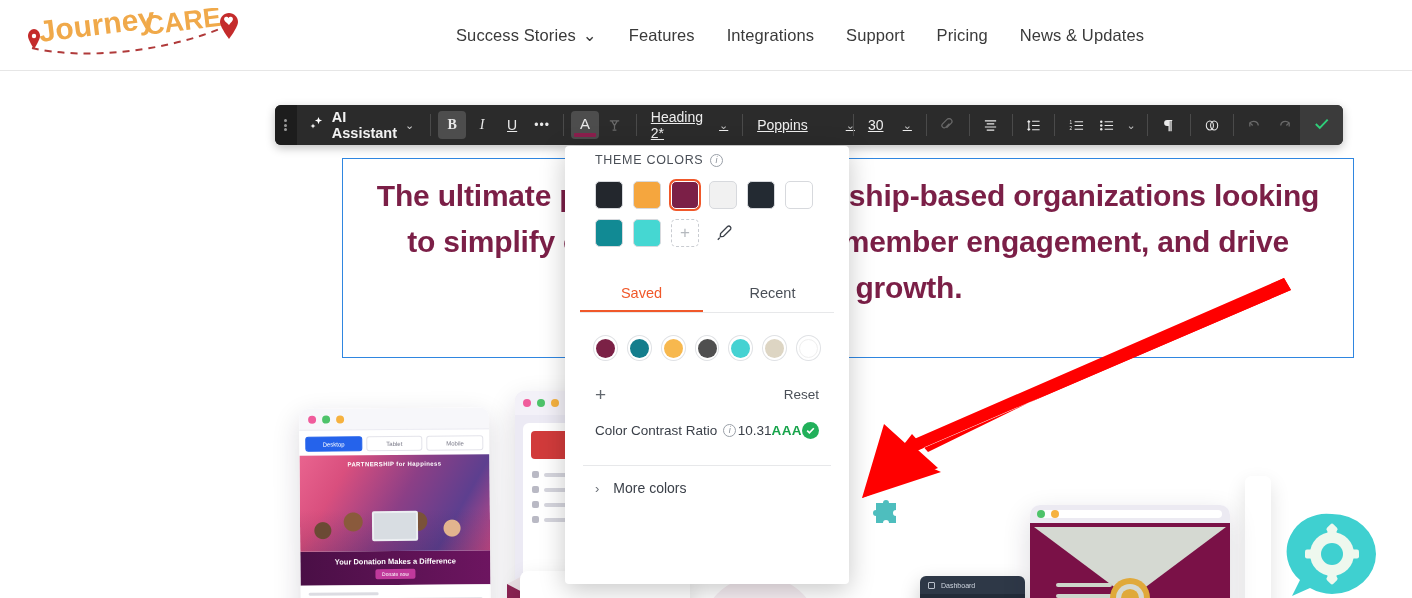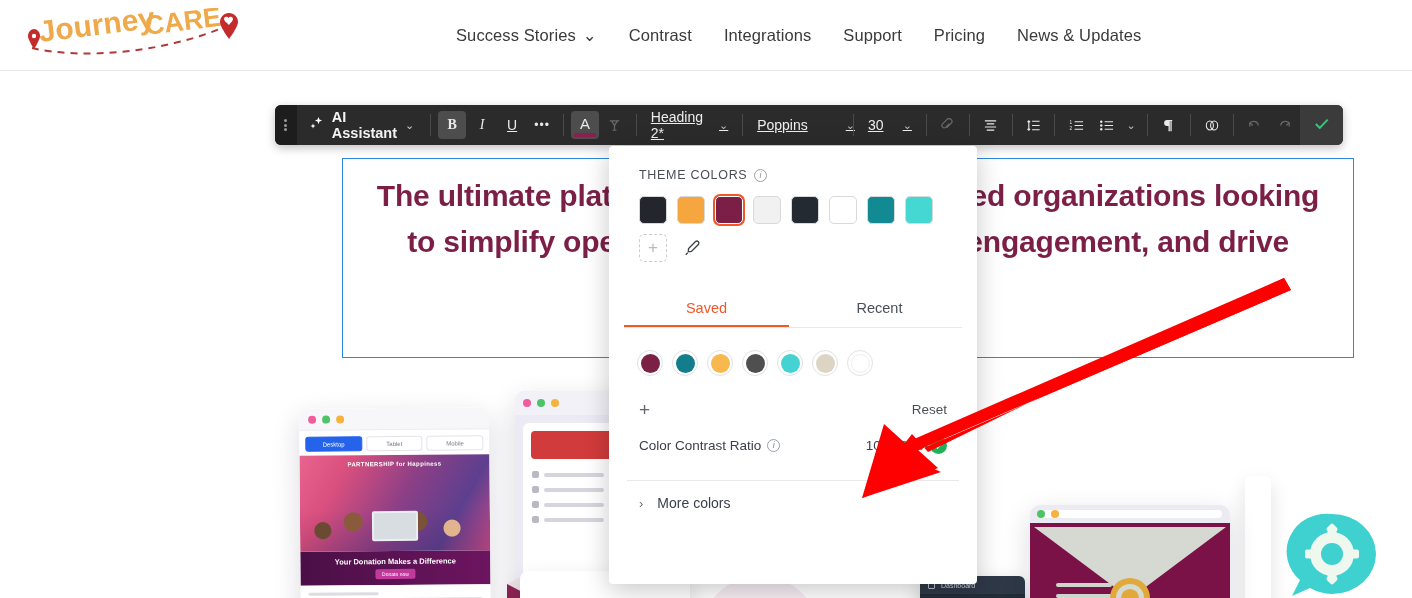--- a/index.html
+++ b/index.html
@@ -123,23 +123,23 @@
     min-width:60px; cursor:pointer; font-size:14px; color:#ededed;text-decoration:underline; }
   .tb-sel .chev{ margin-left:14px; color:#bdbdbd; font-size:11px; }
   .tb-dim{ opacity:.38; }
   .tb-ok{ margin-left:auto; width:52px; height:40px; background:#3b3b3b; border-radius:0 6px 6px 0;
     display:flex; align-items:center; justify-content:center; cursor:pointer; }
   .underA{ position:relative; }
   .underA .bar{ position:absolute; left:3px; right:3px; bottom:2px; height:4px; background:#8b1f4d; border-radius:1px; }
 
   
   .panel{
-    position:absolute; left:565px; top:146px; width:368px; height:438px;
+    position:absolute; left:565px; top:146px; width:284px; height:438px;
     background:#fff; border-radius:4px; box-shadow:0 6px 26px rgba(0,0,0,.22);
-    z-index:28; padding:22px 0 0 0;margin-left:44px;
+    z-index:28; padding:7px 0 0 0;
   }
   .p-label{ font-size:12.5px; letter-spacing:.7px; color:#4a4f57; display:flex; align-items:center; gap:7px; padding:0 30px; }
   .info-i{ width:13px;height:13px;border:1.2px solid #9aa0a8;border-radius:50%;display:inline-flex;
     align-items:center;justify-content:center;font-size:9px;color:#8b9199;font-style:italic;line-height:1;}
   .sw-grid{ display:flex; flex-wrap:wrap; gap:10px; padding:14px 30px 0 30px; }
   .sw{ width:28px;height:28px;border-radius:5px;border:1px solid #d7d9dd; cursor:pointer; }
   .sw.sel{ box-shadow:0 0 0 2px #f0582a; border-color:#fff; }
   .sw.plus{ border:1.4px dashed #c9ccd1; display:flex;align-items:center;justify-content:center;color:#b5b9be;font-size:17px; }
   .sw.eyed{ border:none; display:flex;align-items:center;justify-content:center; }
   .tabs{ display:flex; margin:30px 15px 0 15px; border-bottom:1px solid #e7e8ea;gap:8px; }
@@ -331,21 +331,21 @@
         <path d="M215 17c-3-3-5-4-5-6a2.4 2.4 0 014.5-1 2.4 2.4 0 014.5 1c0 2-2 3-4 6z" fill="#fff"></path>
           </g>
       </svg>
     </div>
     <div class="nav">
       <div class="nav-item">
         <span>Success Stories</span>
         <span class="chev">⌄</span>
       </div>
       <div class="nav-item">
-          <span>Contrast</span>
+          <span>Features</span>
         </div>
       <div class="nav-item">
           <span>Integrations</span>
         </div>
       <div class="nav-item">
           <span>Support</span>
         </div>
       <div class="nav-item">
           <span>Pricing</span>
         </div>

